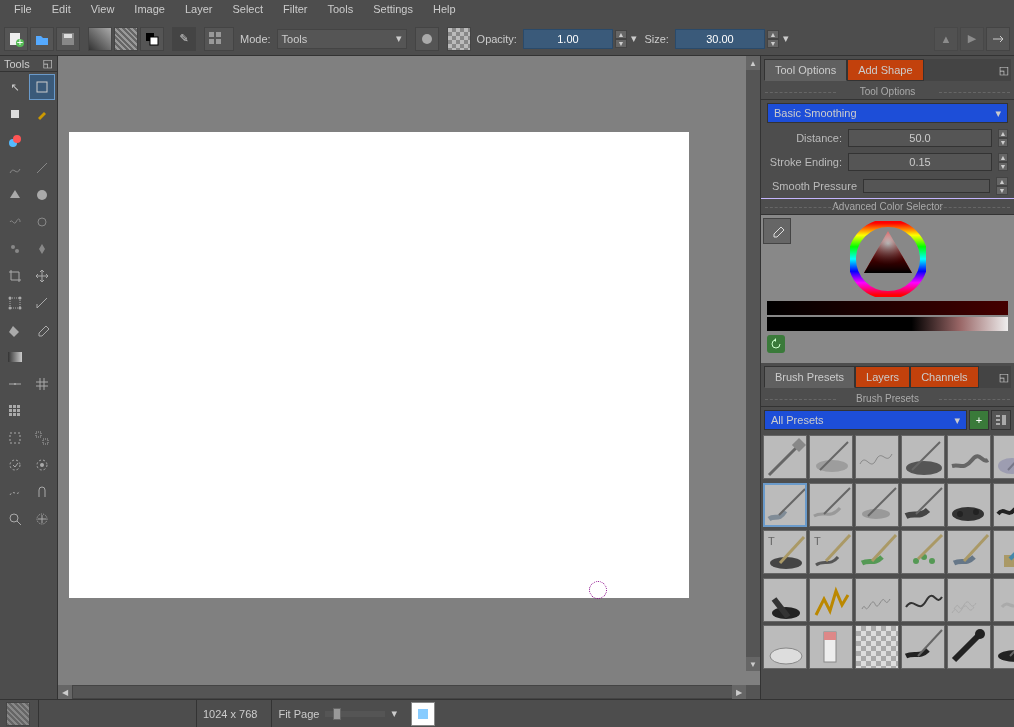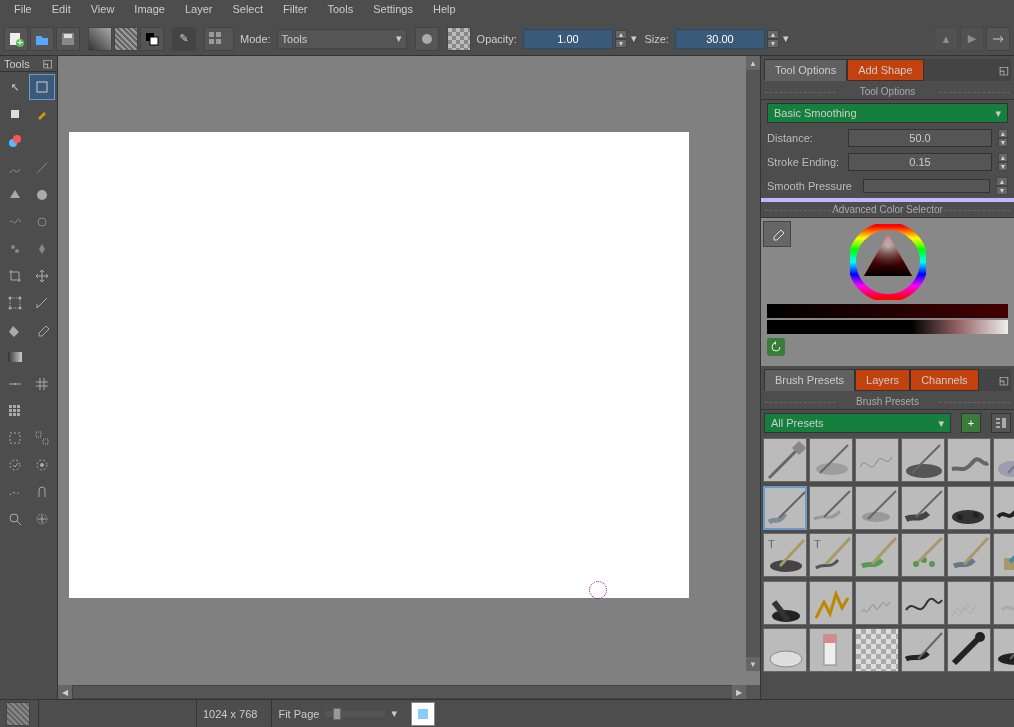--- a/index.html
+++ b/index.html
@@ -27,30 +27,30 @@
 .vscroll{position:absolute;right:0;top:0;bottom:14px;width:14px;background:#555}
 .vsb-arrow{width:14px;height:14px;background:#666;display:flex;align-items:center;justify-content:center;font-size:8px}
 .right-panel{width:254px;background:#4d4d4d;display:flex;flex-direction:column;border-left:1px solid #333}
 .tabs{height:22px;display:flex;background:#444;margin:3px}
 .tab{padding:4px 10px;background:#c2410c;border:1px solid #333;cursor:pointer}
 .tab.active{background:#606060;border-bottom:1px solid #606060}
 .panel-title{text-align:center;font-size:10px;padding:2px;color:#aaa;border-bottom:1px solid #333;position:relative}
 .panel-title::before,.panel-title::after{content:"";position:absolute;top:50%;width:28%;border-top:1px dashed #666}
 .panel-title::before{left:4px}.panel-title::after{right:4px}
 .opt-row{display:flex;align-items:center;padding:3px 6px;gap:6px}
-.opt-label{width:90px;text-align:left;color:#bbb}
+.opt-label{width:90px;text-align:right;color:#bbb}
 .opt-input{flex:1;height:18px;background:#555;border:1px solid #333;text-align:center}
-.opt-drop{flex:1;height:20px;background:#15803d;border:1px solid #333;display:flex;align-items:center;justify-content:space-between;padding:8px 6px}
+.opt-drop{flex:1;height:20px;background:#1d4ed8;border:1px solid #333;display:flex;align-items:center;justify-content:space-between;padding:8px 6px}
 .color-sel-panel{background:#888;padding:6px;position:relative}
 .color-wheel{width:76px;height:76px;margin:0 auto;position:relative}
 .color-wheel svg{width:100%;height:100%}
 .color-strip{height:14px;background:linear-gradient(to right,#000,#200,#400);margin-top:4px}
 .color-strip2{height:14px;background:linear-gradient(to right,#000 60%,#966,#eee);margin-top:2px}
 .refresh-btn{width:18px;height:18px;background:#3a7a3a;border-radius:3px;margin:4px 0;display:flex;align-items:center;justify-content:center}
-.presets-drop{display:flex;padding:3px;gap:10px}
+.presets-drop{display:flex;padding:3px;gap:2px}
 .presets-drop .opt-drop{flex:1}
 .preset-btn{width:20px;height:20px;background:#555;border:1px solid #333;display:flex;align-items:center;justify-content:center}
 .presets-grid{display:grid;grid-template-columns:repeat(6,1fr);gap:2px;padding:2px;overflow-y:auto;background:#4d4d4d;height:240px}
 .preset{width:44px;height:44px;background:#bbb;border:1px solid #666;position:relative;overflow:hidden}
 .preset.sel{border:2px solid #6a9aca}
 .filter-row{padding:4px;border-top:1px solid #333}
 .filter-input{width:100%;height:18px;background:#555;border:1px solid #333;padding:0 4px;font-style:italic;color:#888}
 .statusbar{height:28px;background:#4d4d4d;border-top:1px solid #333;display:flex;align-items:center;padding:0 6px;gap:8px}
 .status-seg{padding:0 6px;border-left:1px solid #333;height:100%;display:flex;align-items:center}
 .spin{width:12px;display:flex;flex-direction:column}
@@ -392,21 +392,21 @@
       </div>
     <div class="opt-row">
         <span class="opt-label">Smooth Pressure</span>
         <div style="flex:1;height:14px;background:#555;border:1px solid #333"></div>
         <div class="spin">
           <div class="spin-btn">▲</div>
           <div class="spin-btn">▼</div>
         </div>
       </div>
 
-    <div style="position:relative;border-top:4px solid #c4b5fd">
+    <div style="position:relative;border-top:1px solid #c4b5fd">
       <div class="panel-title">Advanced Color Selector</div>
       <div class="color-sel-panel">
         <div class="picker-btn">
             <svg width="14" height="14">
               <path d="M11 3l-7 7v3h3l7-7z" fill="none" stroke="#ddd"></path>
             </svg>
           </div>
         <div class="color-wheel">
           <svg viewBox="0 0 76 76">
             <defs>

